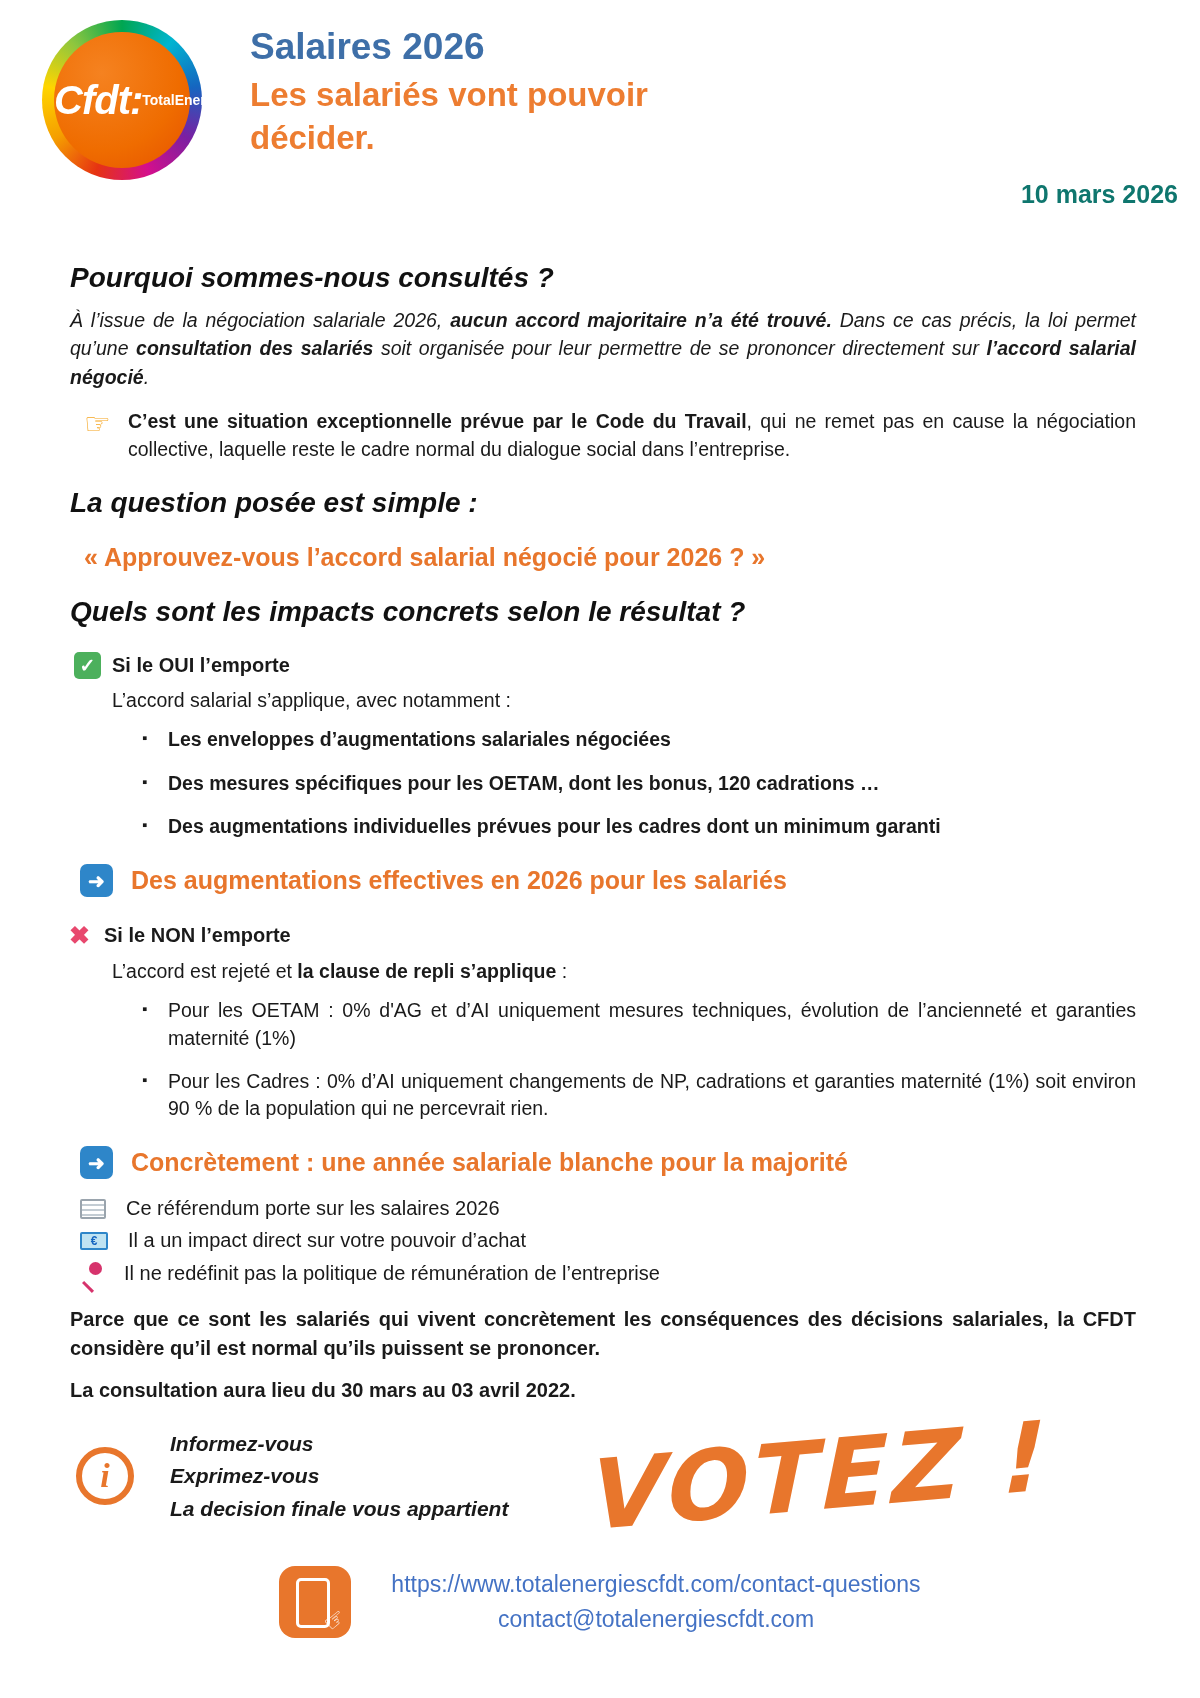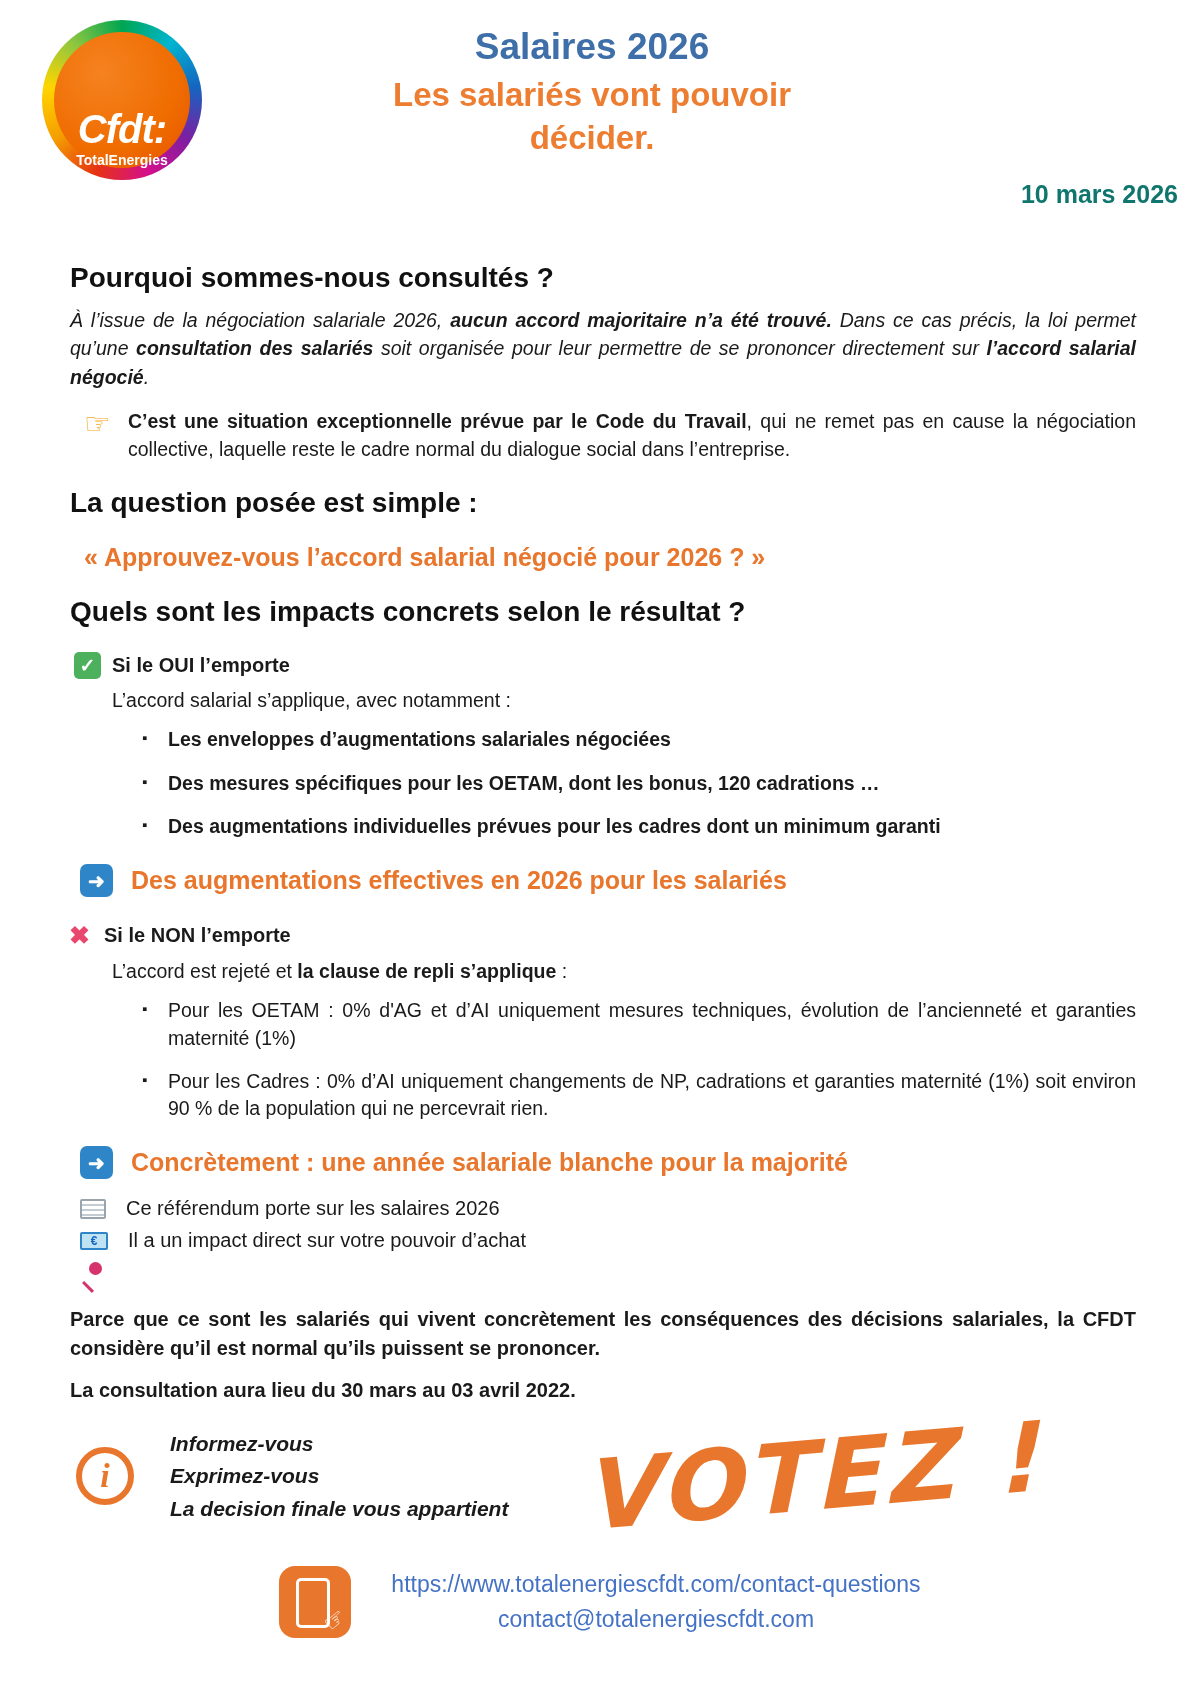--- a/index.html
+++ b/index.html
@@ -19,36 +19,36 @@
   .logo { position:absolute; left:42px; top:20px; width:160px; height:160px; }
   .logo-ring {
     width:100%; height:100%; border-radius:50%;
     background:conic-gradient(from 160deg,
       #d40f8c,#e63312,#f59e00,#ffd500,#8cc63f,#00a651,#00b5d1,#1565c0,#7b1fa2,#d40f8c);
     display:flex; align-items:center; justify-content:center;
   }
   .logo-inner {
     width:136px; height:136px; border-radius:50%;
     background:radial-gradient(circle at 35% 30%, #f58220, #ef6c00 60%, #e65100);
-    display:flex; flex-direction:column; align-items:center; justify-content:flex-end;
+    display:flex; flex-direction:row; align-items:center; justify-content:space-between;
     color:#fff;
   }
   .logo-line1 { font-size:40px; font-weight:bold; font-style:italic; letter-spacing:-1px; }
   .logo-line2 { font-size:14px; font-weight:bold; margin-top:0; }
 
-  .title-block { position:absolute; left:234px; right:250px; top:26px; text-align:center; }
+  .title-block { position:absolute; left:250px; right:250px; top:26px; }
   .main-title { font-size:37px; font-weight:bold; color:#3e6fa8; margin-bottom:6px; }
   .subtitle   { font-size:33px; font-weight:bold; color:#ed7d31; line-height:1.3; }
 
   .date { position:absolute; right:22px; top:180px; font-size:25px; font-weight:bold; color:#0f766e; }
 
   
   .content { padding:0 64px 0 70px; }
 
-  .section-heading { font-size:28px; font-weight:bold; color:#111; margin:24px 0 12px; }
+  .section-heading { font-size:28px; font-weight:bold; color:#111; margin:24px 0 12px;font-style:italic; }
 
   .body-text { font-size:19.5px; line-height:1.45; text-align:justify;font-style:italic; }
   .body-text b { font-weight:bold; }
 
   .note-row { display:flex; gap:12px; margin:16px 0 4px 14px; }
   .finger-icon { color:#f5a623; font-size:30px; line-height:1.1; flex:0 0 32px; }
   .note-text { font-size:19.5px; line-height:1.45; text-align:justify; }
 
   .question-text { font-size:25px; font-weight:bold; color:#e8762c; margin:24px 0 8px 14px; }
 
@@ -203,20 +203,21 @@
       <div class="icon-line">
         <span class="news-icon"></span>
         <span>Ce référendum porte sur les salaires 2026</span>
       </div>
       <div class="icon-line">
         <span class="money-icon">€</span>
         <span>Il a un impact direct sur votre pouvoir d’achat</span>
       </div>
       <div class="icon-line">
         <span class="pin-icon"></span>
+        <span>Il ne redéfinit pas la politique de rémunération de l’entreprise</span>
       </div>
     </div>
 
     <p class="conclusion">Parce que ce sont les salariés qui vivent concrètement les conséquences des décisions salariales, la CFDT considère qu’il est normal qu’ils puissent se prononcer.</p>
 
     <p class="consultation"><b>La consultation</b><span> aura lieu du 30 mars au 03 avril 2022.</span></p>
 
     <div class="bottom-row">
       <div class="info-block">
         <span class="info-icon">i</span>

